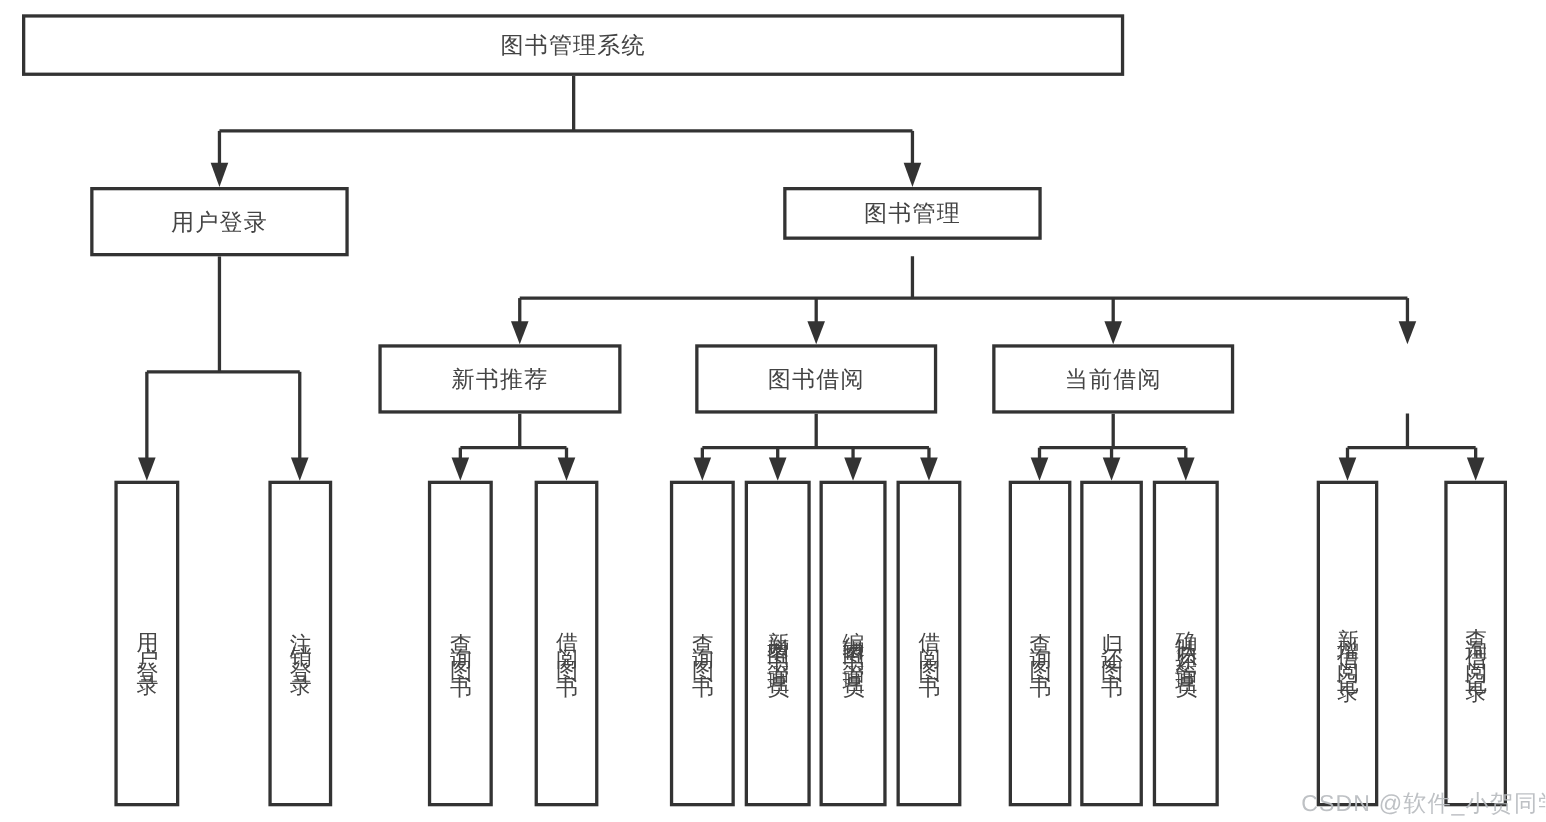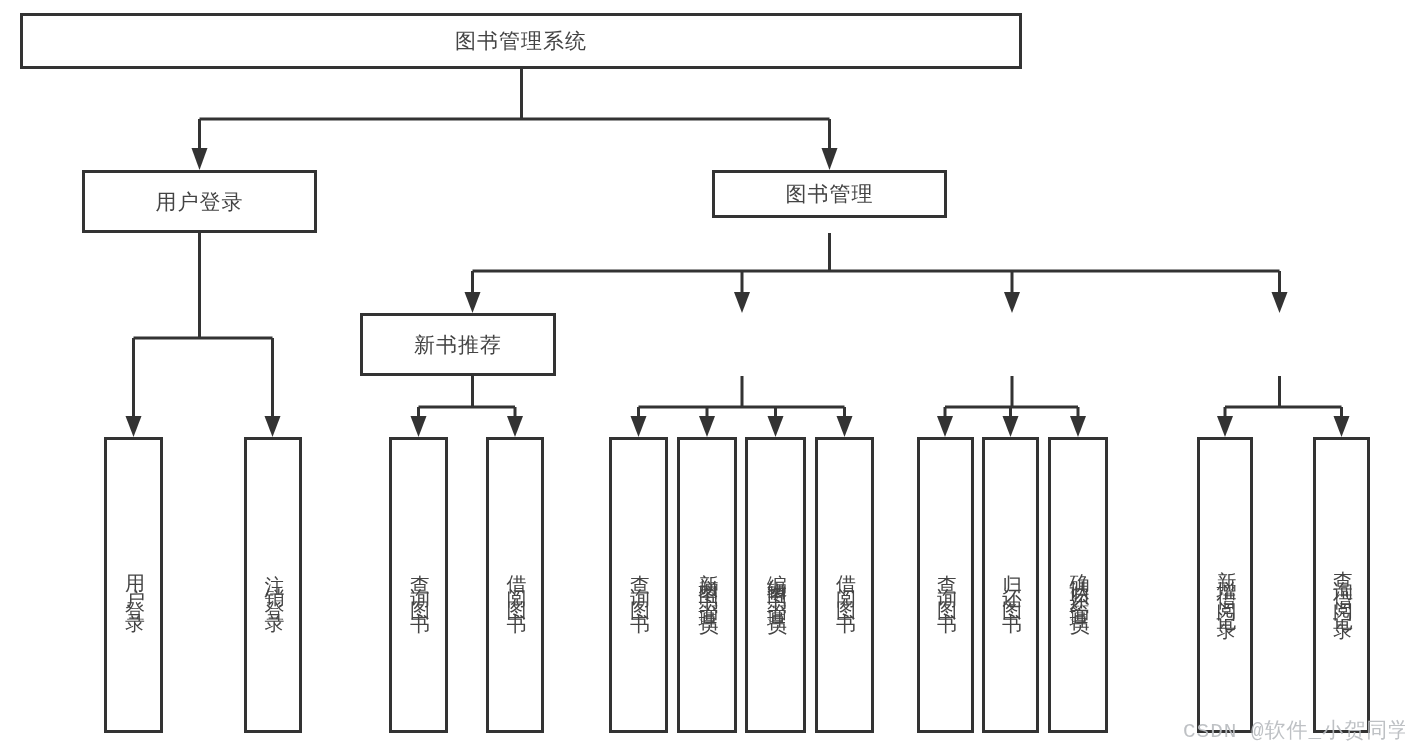--- a/index.html
+++ b/index.html
@@ -1,21 +1,21 @@
 <!DOCTYPE html>
 <html style="--line: #333333; --text: #444444; --watermark: #b9bcc0; --bg: #ffffff;"><head>
 <meta charset="utf-8">
 <style>
   :root{
     --line:#333333; --text:#444444; --watermark:#b9bcc0; --bg:#ffffff;
   }
   html,body{margin:0;padding:0;background:var(--bg);}
   #stage{
     position:relative; width:1405px; height:747px; background:var(--bg);
-    font-family:Liberation Mono, monospace; overflow:hidden;
+    font-family:Liberation Sans, sans-serif; overflow:hidden;
   }
   #connectors{position:absolute; left:0; top:0; z-index:1;}
   #connectors path{stroke:var(--line); stroke-width:3; fill:none;}
   #connectors polygon{fill:var(--line); stroke:none;}
   .box{
     position:absolute; box-sizing:border-box; border:3px solid var(--line);
     background:#fff; color:var(--text);
     display:flex; align-items:center; justify-content:center;
     z-index:2; text-align:center;
   }
@@ -105,21 +105,23 @@
       <path d="M1341.5,407 L1341.5,420"></path>
       <polygon points="1333.5,416 1349.5,416 1341.5,437"></polygon>
     </g>
   </svg>
 
   <div class="box h" style="left:20px;top:13px;width:1002px;height:56px">图书管理系统</div>
 
   <div class="box h" style="left:82px;top:170px;width:235px;height:63px">用户登录</div>
   <div class="box h" style="left:712px;top:170px;width:235px;height:48px">图书管理</div>
 
-  <div class="box h" style="left:360px;top:313px;width:196px;height:63px">新书推荐</div>
+  <div class="box h" style="left:344px;top:313px;width:221px;height:63px">新书推荐</div>
+  <div class="box h" style="left:632px;top:313px;width:220px;height:63px">图书借阅</div>
+  <div class="box h" style="left:902px;top:313px;width:220px;height:63px">当前借阅</div>
 
   <div class="box v" style="left:104px;top:437px;width:59px;height:296px">
     <span class="vt ls-l">用户登录</span>
   </div>
   <div class="box v" style="left:244px;top:437px;width:58px;height:296px">
     <span class="vt ls-l">注销登录</span>
   </div>
 
   <div class="box v" style="left:389px;top:437px;width:59px;height:296px">
     <span class="vt ls-l">查询图书</span>

